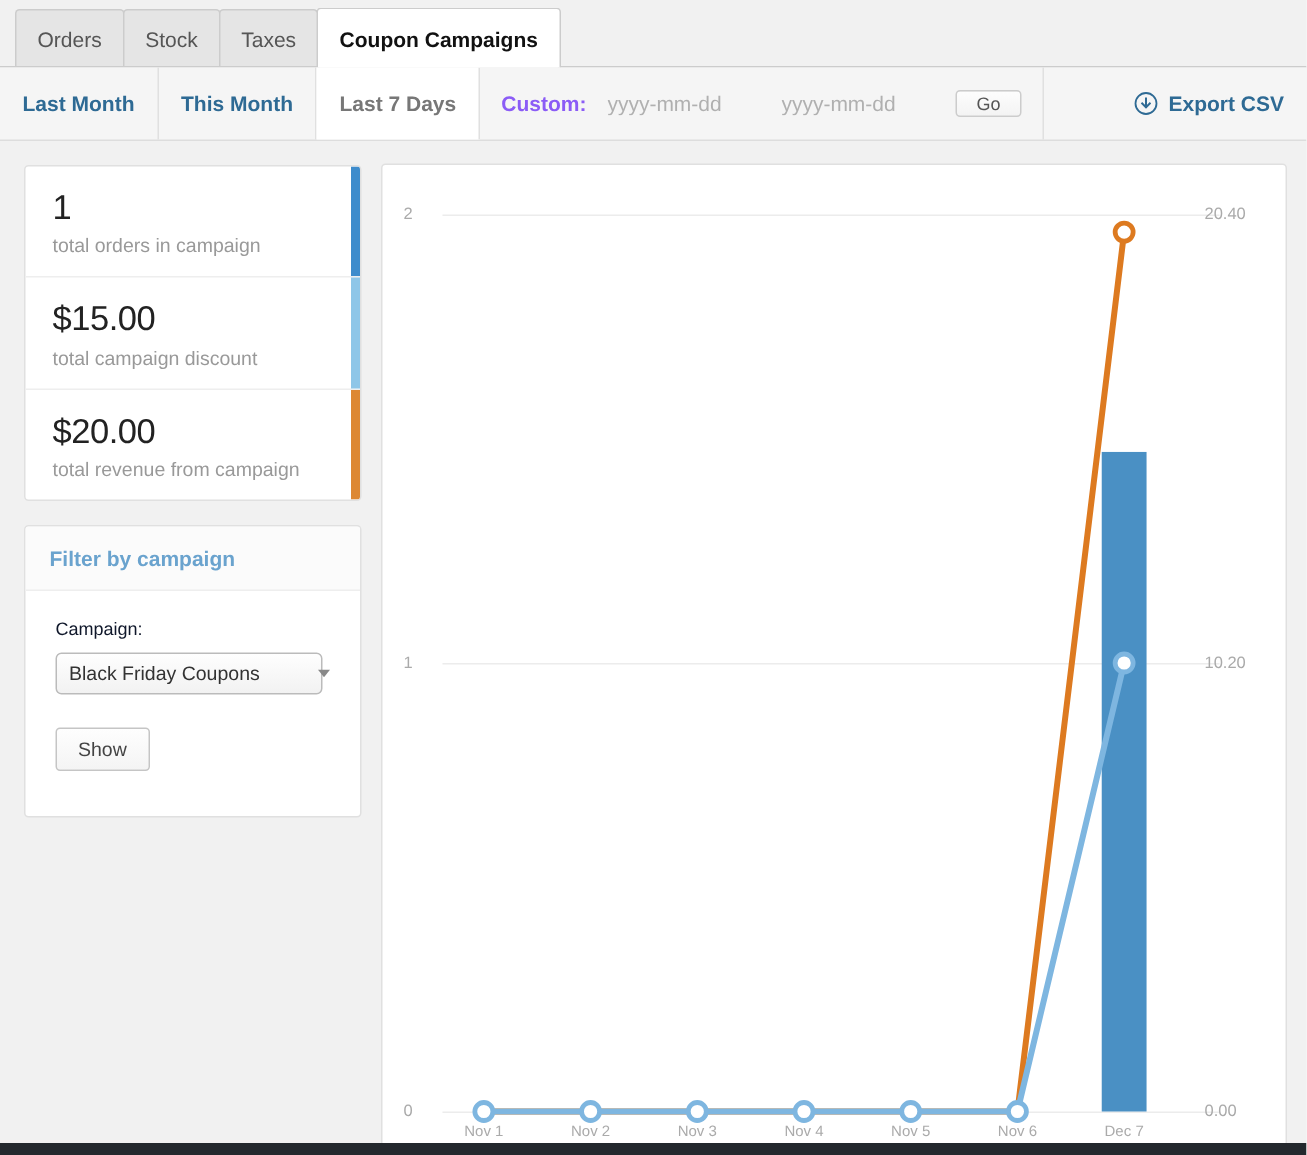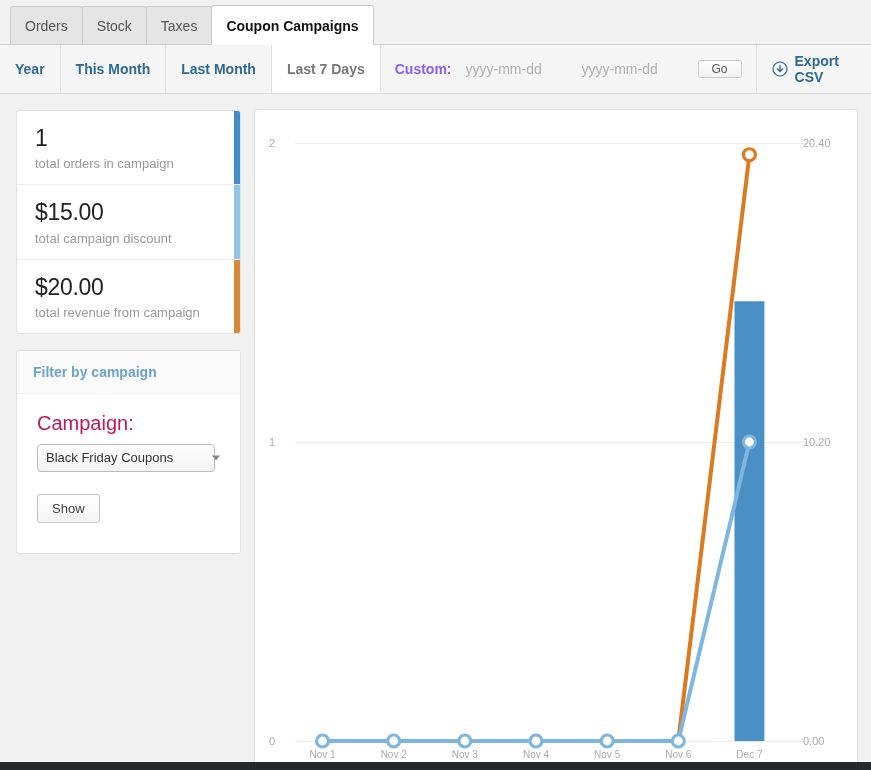--- a/index.html
+++ b/index.html
@@ -140,21 +140,21 @@
   .filterbox h3 {
     margin: 0;
     padding: 13px 16px;
     font-size: 14px;
     color: #6aa3ce;
     background: #fbfbfb;
     border-bottom: 1px solid #eee;
     font-weight: bold;
   }
   .filterbody { padding: 18px 18px 30px 20px; }
-  .field-label { font-size: 20px; color: #be185d; margin-bottom: 9px; }
+  .field-label { font-size: 12px; color: #0f172a; margin-bottom: 9px; }
   .select-wrap {
     position: relative; display: inline-block; width: 192px;
   }
   .fake-select {
     width: 178px; height: 28px;
     background: linear-gradient(#fefefe, #f2f2f2);
     border: 1px solid #bbb; border-radius: 4px;
     font-size: 13px; color: #333;
     display: flex; align-items: center;
     padding: 0 24px 0 8px;
@@ -231,27 +231,24 @@
         <span>Taxes</span>
       </div>
       <div class="tab active">
         <span>Coupon Campaigns</span>
       </div>
     </div>
 
   <div class="periodbar">
     <div id="periods" style="display:flex;align-items:stretch;">
         <div class="period">
-          <span>Year</span>
+          <span>Last Month</span>
         </div>
         <div class="period">
           <span>This Month</span>
-        </div>
-        <div class="period">
-          <span>Last Month</span>
         </div>
         <div class="period active">
           <span>Last 7 Days</span>
         </div>
       </div>
 
     <div class="custom-wrap">
       <span class="custom-label">Custom:</span>
       <input class="date-input" type="text" placeholder="yyyy-mm-dd" style="">
       <input class="date-input" type="text" placeholder="yyyy-mm-dd" style="">

